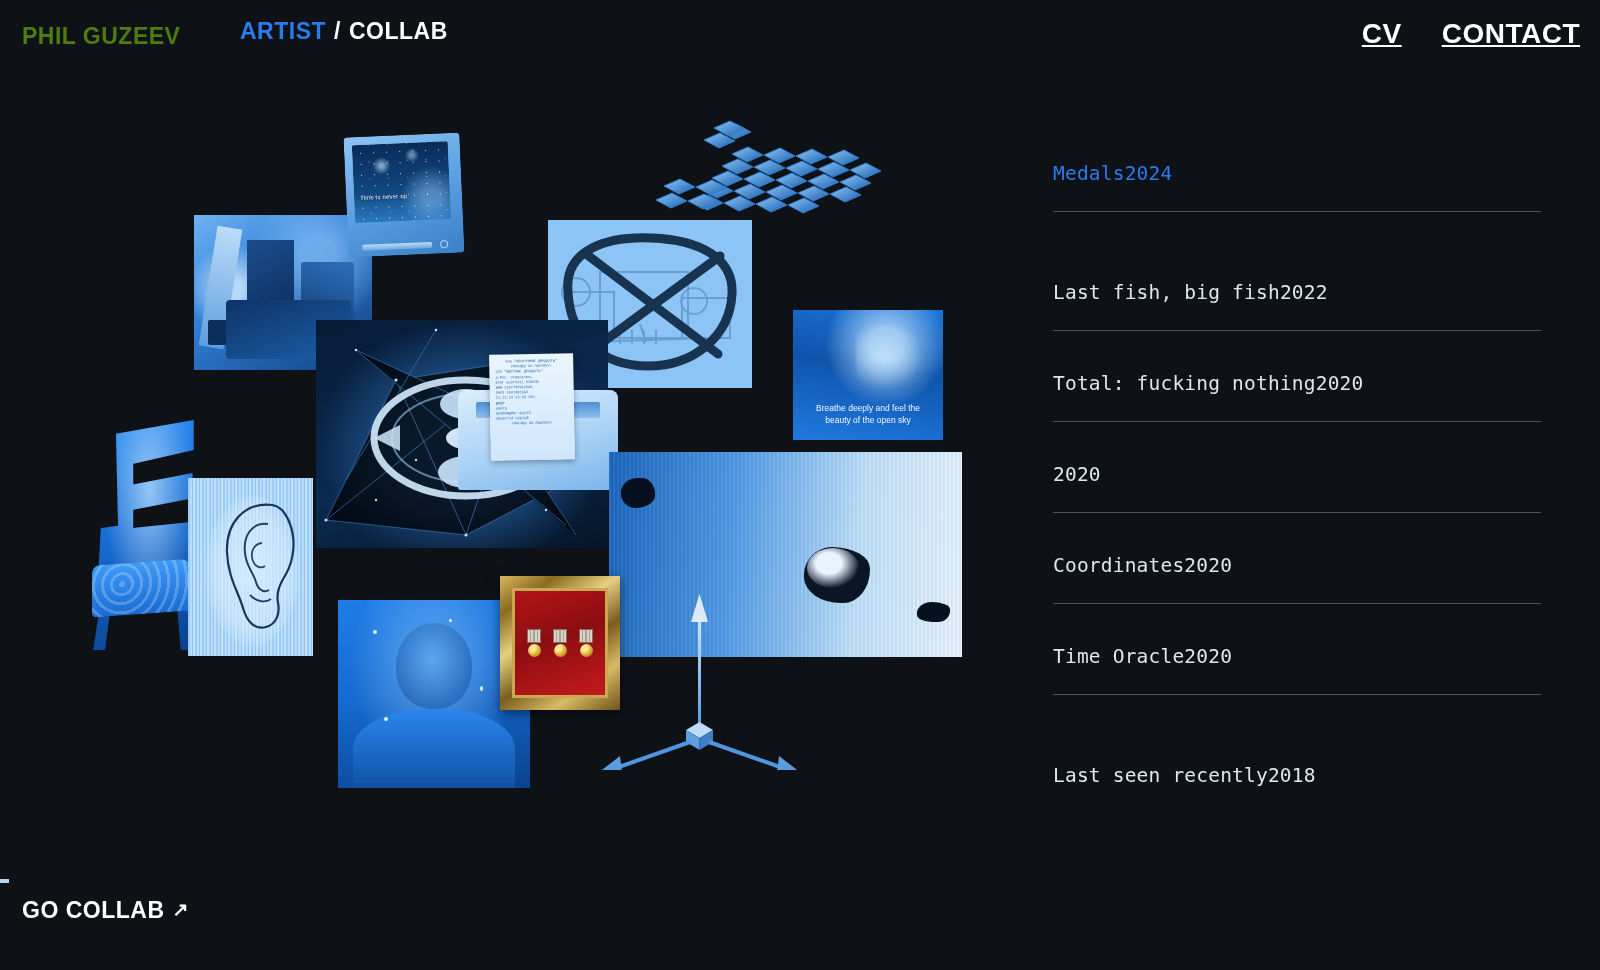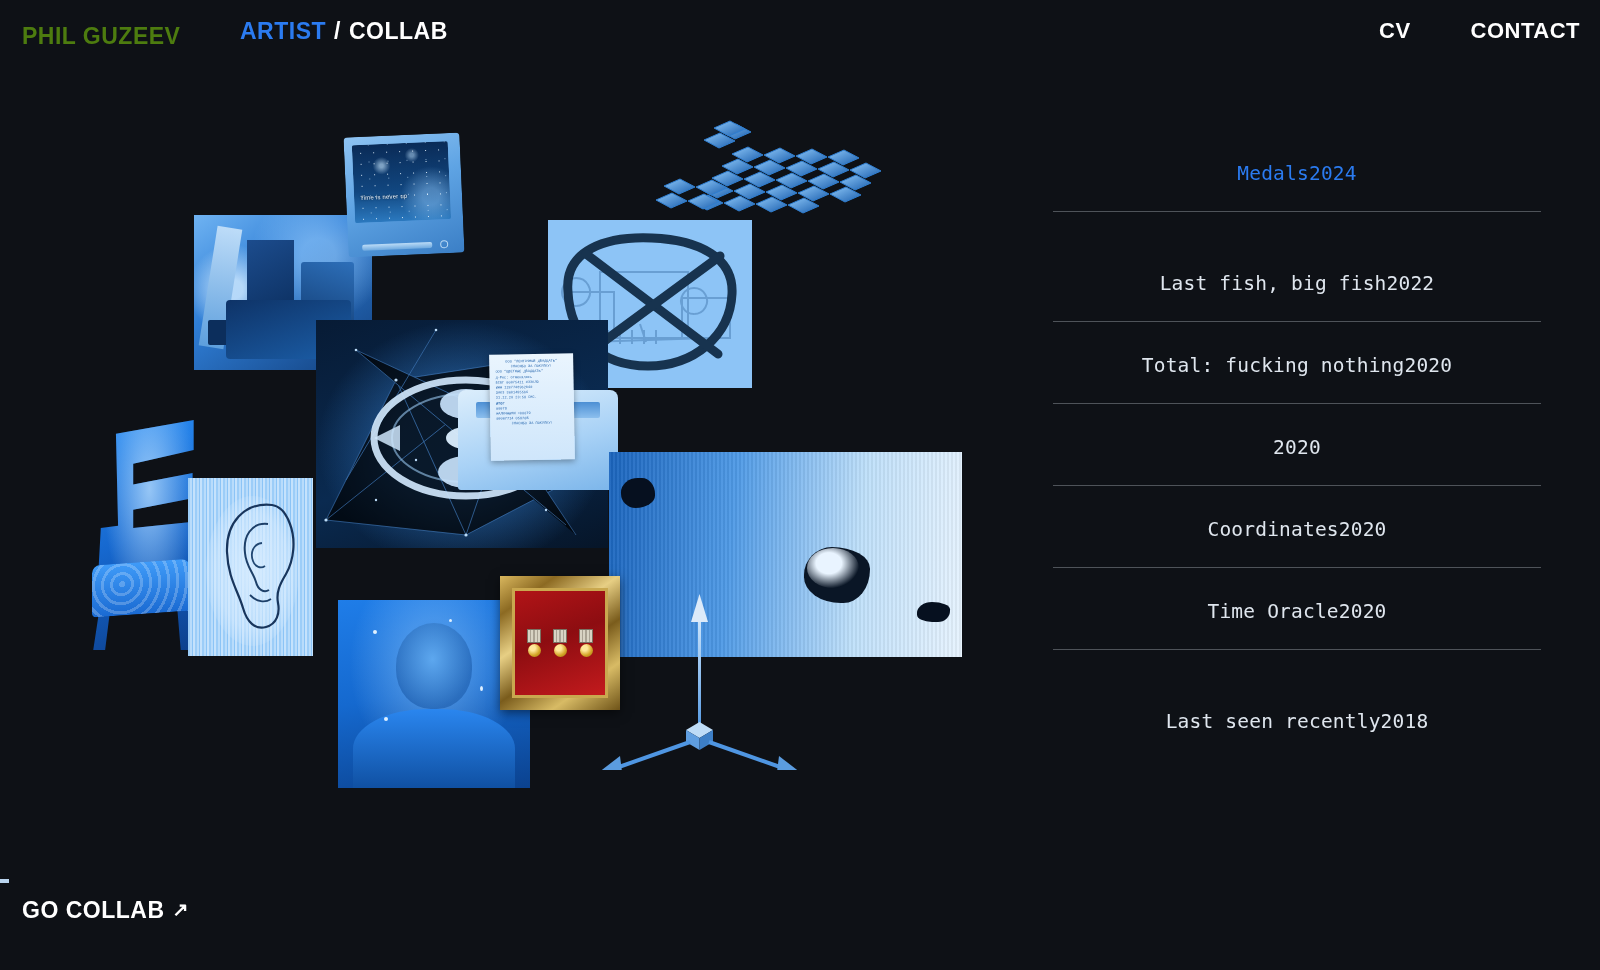--- a/index.html
+++ b/index.html
@@ -35,23 +35,24 @@
     font-weight: 700; font-size: 23px; letter-spacing: 0.5px;
     display: flex; align-items: baseline; gap: 0px;
     white-space: nowrap;
   }
   .nav-center .artist { color: #2b7bf0; }
   .nav-center .slash  { color: #ffffff; padding: 0 8px; }
   .nav-center .curator{ color: #ffffff; }
 
   .nav-right {
     position: absolute; right: 20px; top: 18px;
-    display: flex; align-items: baseline; gap: 60px;
-    font-weight: 700; font-size: 22px; letter-spacing: 0.5px;
+    display: flex; align-items: baseline; gap: 40px;
+    font-weight: 700; font-size: 28px; letter-spacing: 0.5px;
     color: #ffffff;
+    text-decoration: underline;
   }
   .nav-right span { cursor: pointer; }
 
   
   .collage {
     position: absolute;
     left: 60px; top: 100px;
     width: 940px; height: 730px;
   }
   .c { position: absolute; overflow: hidden; }
@@ -287,24 +288,24 @@
 
   
   .gizmo { left: 530px; top: 490px; width: 220px; height: 180px; }
 
   
   .worklist {
     position: absolute; left: 1053px; top: 162px;
     width: 488px;
   }
   .wl-row {
-    display: flex; justify-content: center; align-items: baseline;
+    display: flex; justify-content: flex-start; align-items: baseline;
     padding: 0 0 26px 0;
     border-bottom: 1px solid #4e5359;
-    margin-bottom: 4px;
+    margin-bottom: 13px;
     cursor: pointer;
   }
   .wl-row:last-child { border-bottom: none; }
   .wl-row .t, .wl-row .y {
     color: #dfe6ee;
     font-size: 19.5px;
     letter-spacing: .2px;
     font-family: "DejaVu Sans Mono", monospace;
     font-weight: 400;
   }
@@ -507,20 +508,27 @@
       <span class="rl">ИНН  1287748962040</span>
       <span class="rl">ЗАК3 3001495566</span>
       <span class="rl">31.12.20 23:59 СМС.</span>
       <span class="rl b">ИТОГ</span>
       <span class="rl">00079</span>
       <span class="rl">НАЛИЧНЫМИ      =00079</span>
       <span class="rl">00007714 05970Б</span>
       <span class="rl ctr">СПАСИБО ЗА ПОКУПКУ!</span>
     </div>
 
+    <div class="c sky">
+      <div class="sky-cloud"></div>
+      <div class="sky-txt">
+        <div>Breathe deeply and feel the</div>
+        <div>beauty of the open sky</div>
+      </div>
+    </div>
 
     <div class="c water">
       <div class="blob blob1"></div>
       <div class="blob blob2"></div>
       <div class="blob2-hi"></div>
       <div class="blob blob3"></div>
     </div>
 
     <div class="c soldier">
       <div class="soldier-head"></div>

